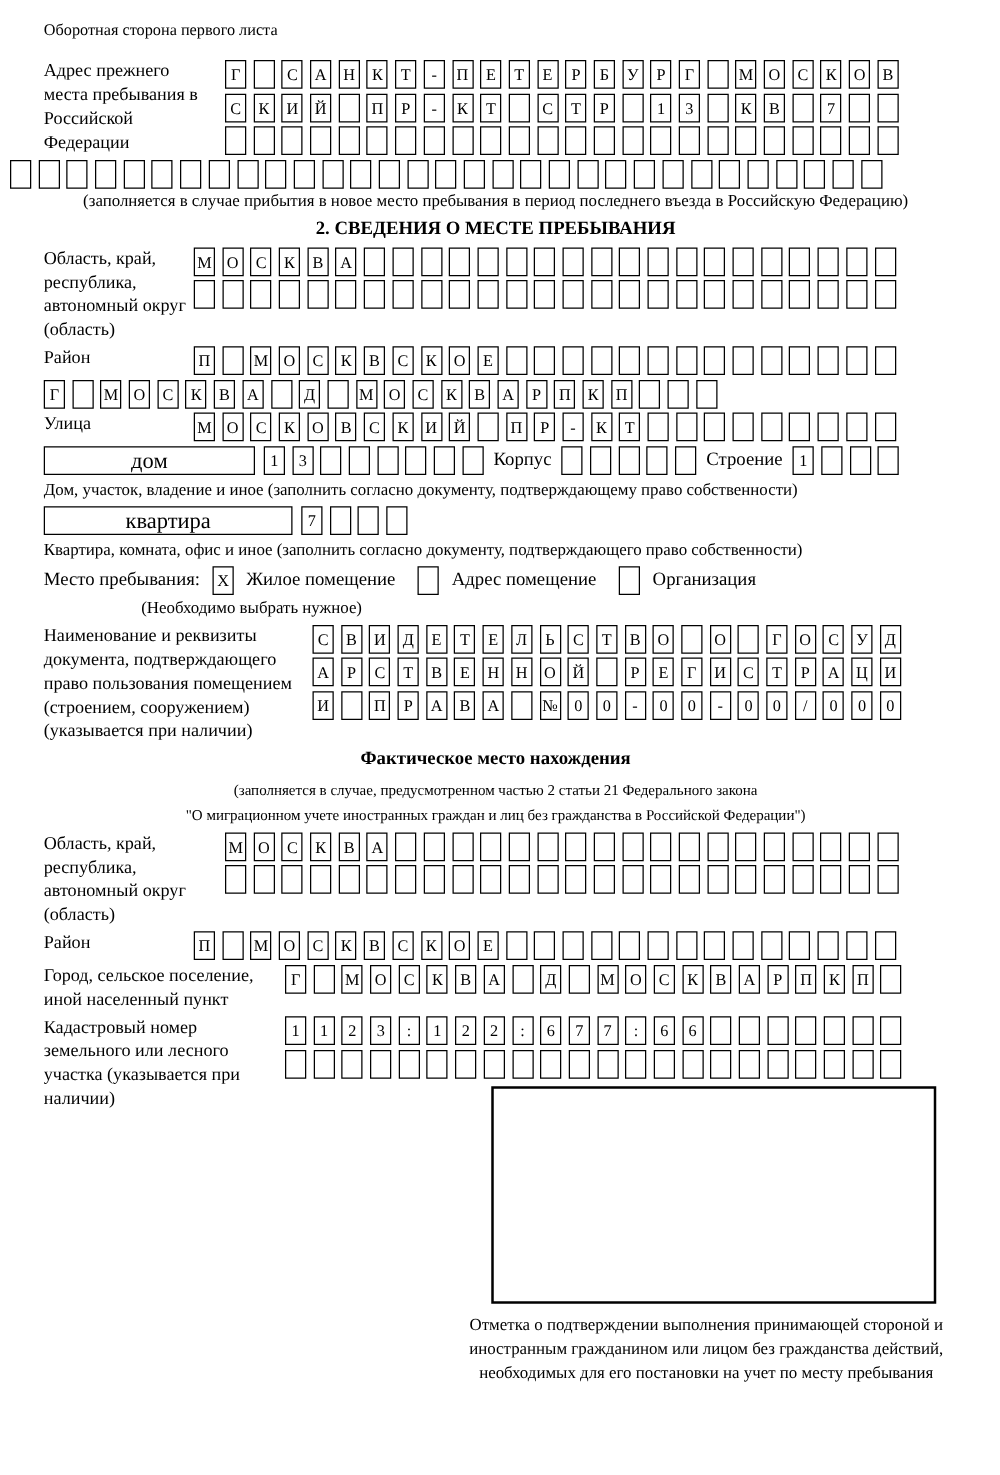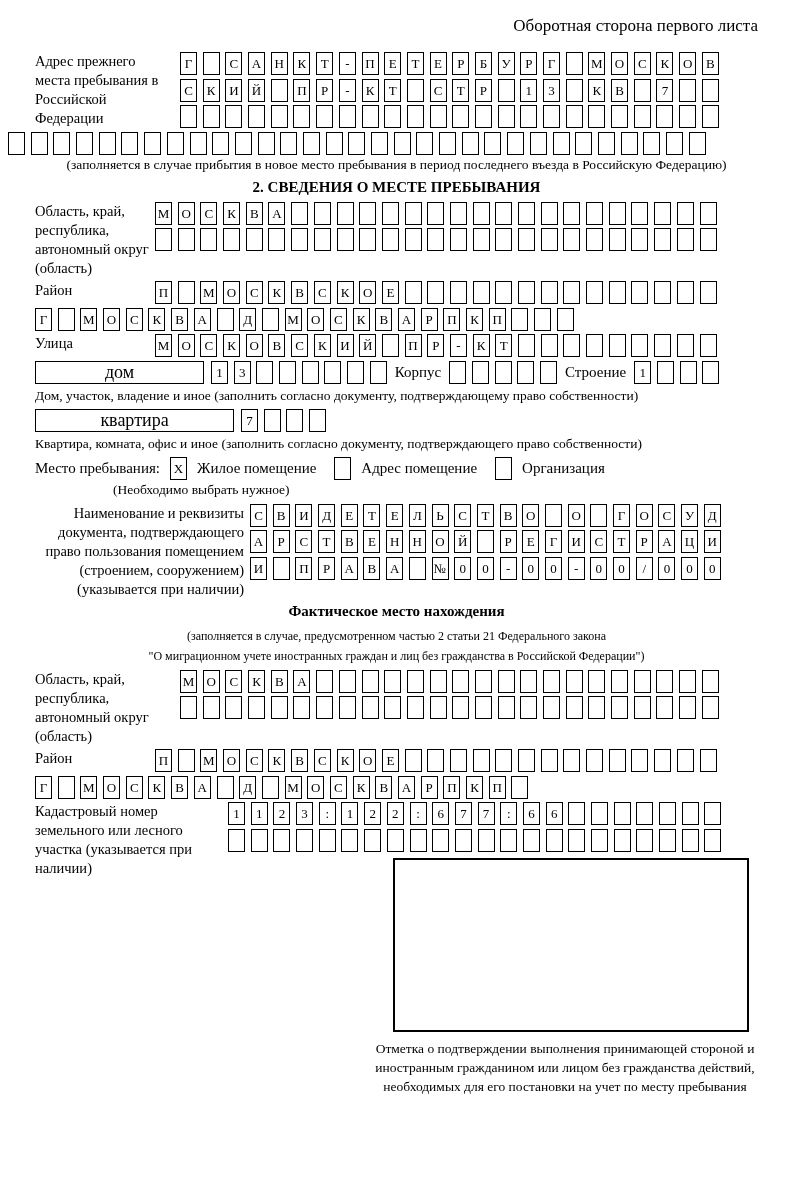--- a/index.html
+++ b/index.html
@@ -1,25 +1,25 @@
 <!DOCTYPE html>
 <html><head>
 <meta charset="utf-8">
 <style>
   html,body{margin:0;padding:0;background:#fff;color:#000;}
   body{font-family:"Liberation Serif","DejaVu Serif",serif;}
   .page{width:800px;height:1180px;box-sizing:border-box;padding:16px 42px 0 35px;overflow:hidden;background:#fff;}
-  .hdr{text-align:right;font-size:17px;margin-bottom:16px;}
+  .hdr{text-align:left;font-size:13px;margin-bottom:16px;}
   .frow{display:flex;margin-bottom:3.5px;}
   .flabel{font-size:14.5px;line-height:19px;padding-right:6px;box-sizing:border-box;}
   .w145{flex:0 0 145px;width:145px;}
   .w120{flex:0 0 120px;width:120px;}
   .w140{flex:0 0 140px;width:140px;}
   .w193{flex:0 0 193px;width:193px;}
-  .w215{flex:0 0 215px;width:215px;text-align:right;}
+  .w215{flex:0 0 215px;width:215px;}
   .rows{display:flex;flex-direction:column;gap:3.5px;}
   .boxrow{display:flex;gap:5.7px;}
   .cell{flex:none;width:15px;height:21px;border:1.5px solid #000;display:flex;align-items:center;justify-content:center;font-size:13px;line-height:1;}
   .fullrow{margin-left:-27px;margin-bottom:2px;}
   .note{font-size:13.5px;text-align:center;margin:2px 0 6px 0;}
   .stitle{font-size:15px;font-weight:bold;text-align:center;margin:4px 0 6px 0;}
   .caption{font-size:13.5px;margin:0 0 5px 0;}
   .domrow{display:flex;align-items:center;margin-bottom:4px;}
   .bigbox{flex:none;height:21px;border:1.5px solid #000;display:flex;align-items:center;justify-content:center;font-size:18px;}
   .bb-dom{width:167px;margin-right:7px;}
@@ -544,20 +544,21 @@
           <div class="cell"></div>
           <div class="cell"></div>
           <div class="cell"></div>
           <div class="cell"></div>
           <div class="cell"></div>
         </div>
       </div>
   </div>
 
   <div class="frow">
+    <div class="flabel w193">Город, сельское поселение, иной населенный пункт</div>
     <div class="rows" style="margin-left:0;">
         <div class="boxrow">
           <div class="cell">Г</div>
           <div class="cell"></div>
           <div class="cell">М</div>
           <div class="cell">О</div>
           <div class="cell">С</div>
           <div class="cell">К</div>
           <div class="cell">В</div>
           <div class="cell">А</div>

